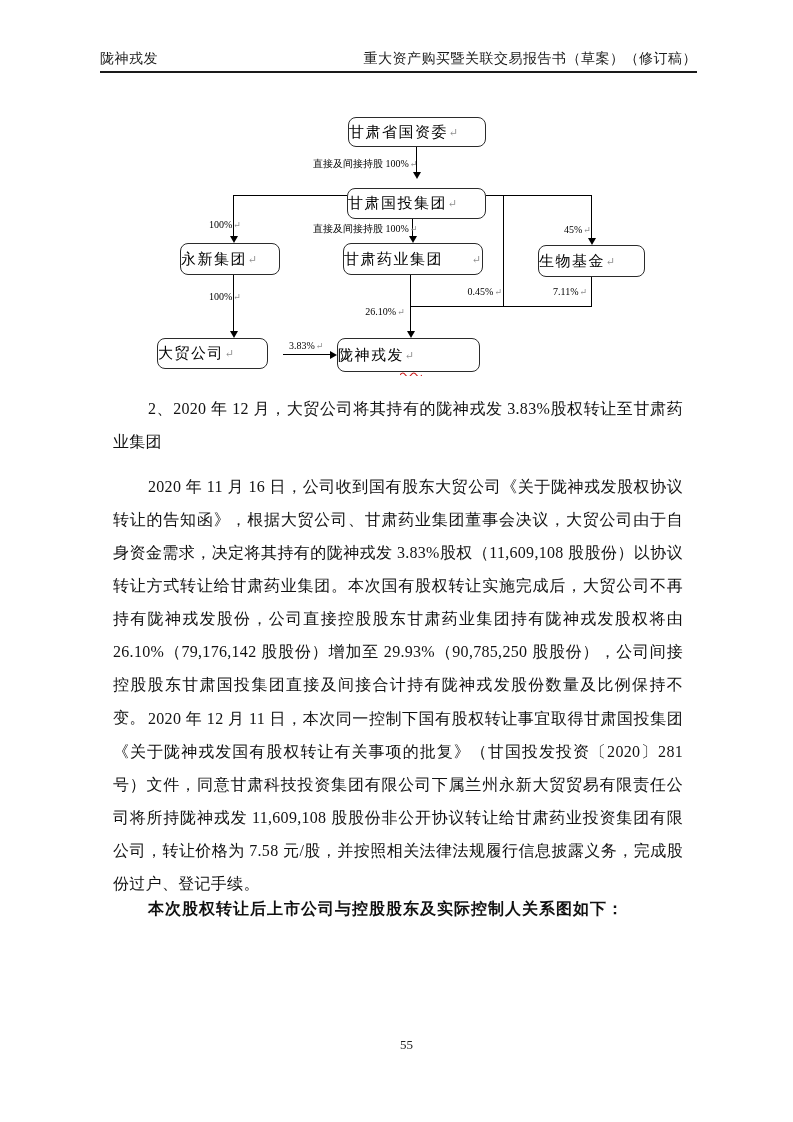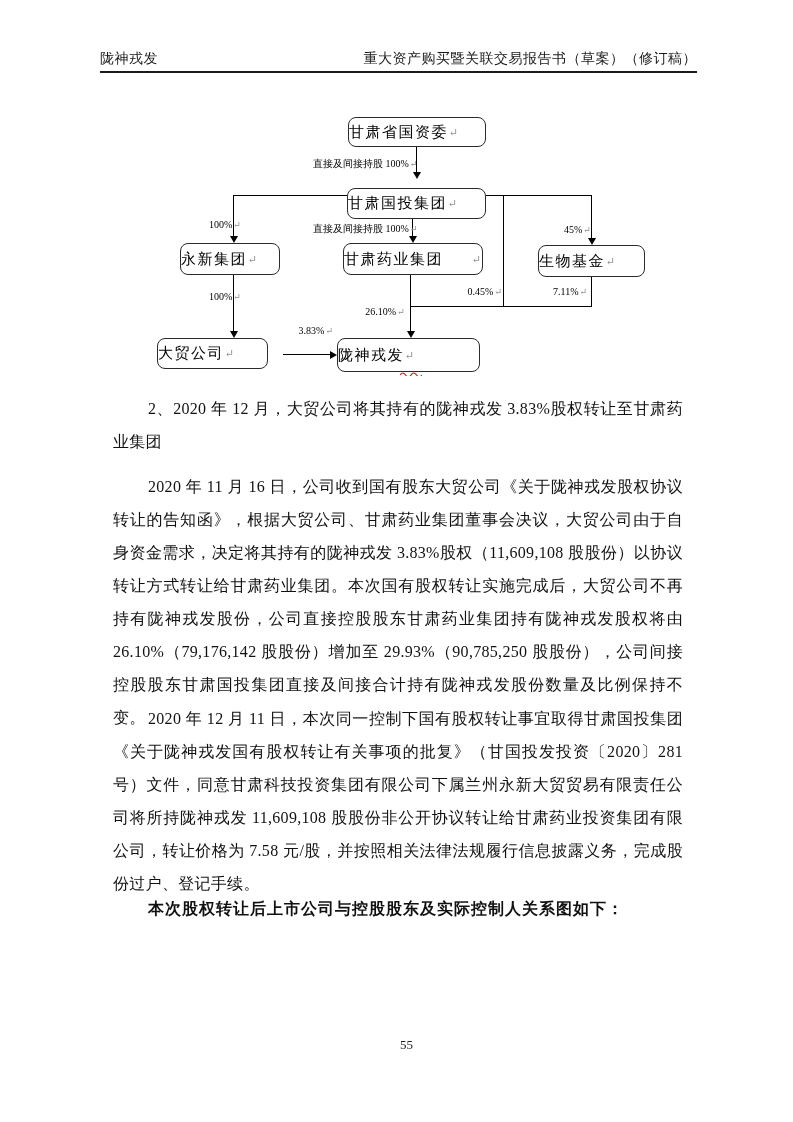--- a/index.html
+++ b/index.html
@@ -90,21 +90,21 @@
     <div class="arr-r" style="left:330px;top:351px;"></div>
 
     <div class="plabel" style="left:313px;top:157px;width:100px;text-align:right;"><span>直接及间接持股 100%</span><span class="ret">↵</span></div>
     <div class="plabel" style="left:209px;top:219px;"><span>100%</span><span class="ret">↵</span></div>
     <div class="plabel" style="left:313px;top:222px;width:100px;text-align:right;"><span>直接及间接持股 100%</span><span class="ret">↵</span></div>
     <div class="plabel" style="left:564px;top:224px;"><span>45%</span><span class="ret">↵</span></div>
     <div class="plabel" style="left:458px;top:286px;width:44px;text-align:right;"><span>0.45%</span><span class="ret">↵</span></div>
     <div class="plabel" style="left:364px;top:306px;width:42px;text-align:center;"><span>26.10%</span><span class="ret">↵</span></div>
     <div class="plabel" style="left:553px;top:286px;width:37px;text-align:left;"><span>7.11%</span><span class="ret">↵</span></div>
     <div class="plabel" style="left:209px;top:291px;"><span>100%</span><span class="ret">↵</span></div>
-    <div class="plabel" style="left:289px;top:325px;width:44px;text-align:right;"><span>3.83%</span><span class="ret">↵</span></div>
+    <div class="plabel" style="left:289px;top:340px;width:44px;text-align:left;"><span>3.83%</span><span class="ret">↵</span></div>
 
     <div class="dbox" style="left:348px;top:117px;width:138px;height:30px;">
         <span>甘肃省国资委</span>
         <span class="ret">↵</span>
       </div>
     <div class="dbox" style="left:347px;top:188px;width:139px;height:31px;">
         <span>甘肃国投集团</span>
         <span class="ret">↵</span>
       </div>
     <div class="dbox" style="left:180px;top:243px;width:100px;height:32px;">

